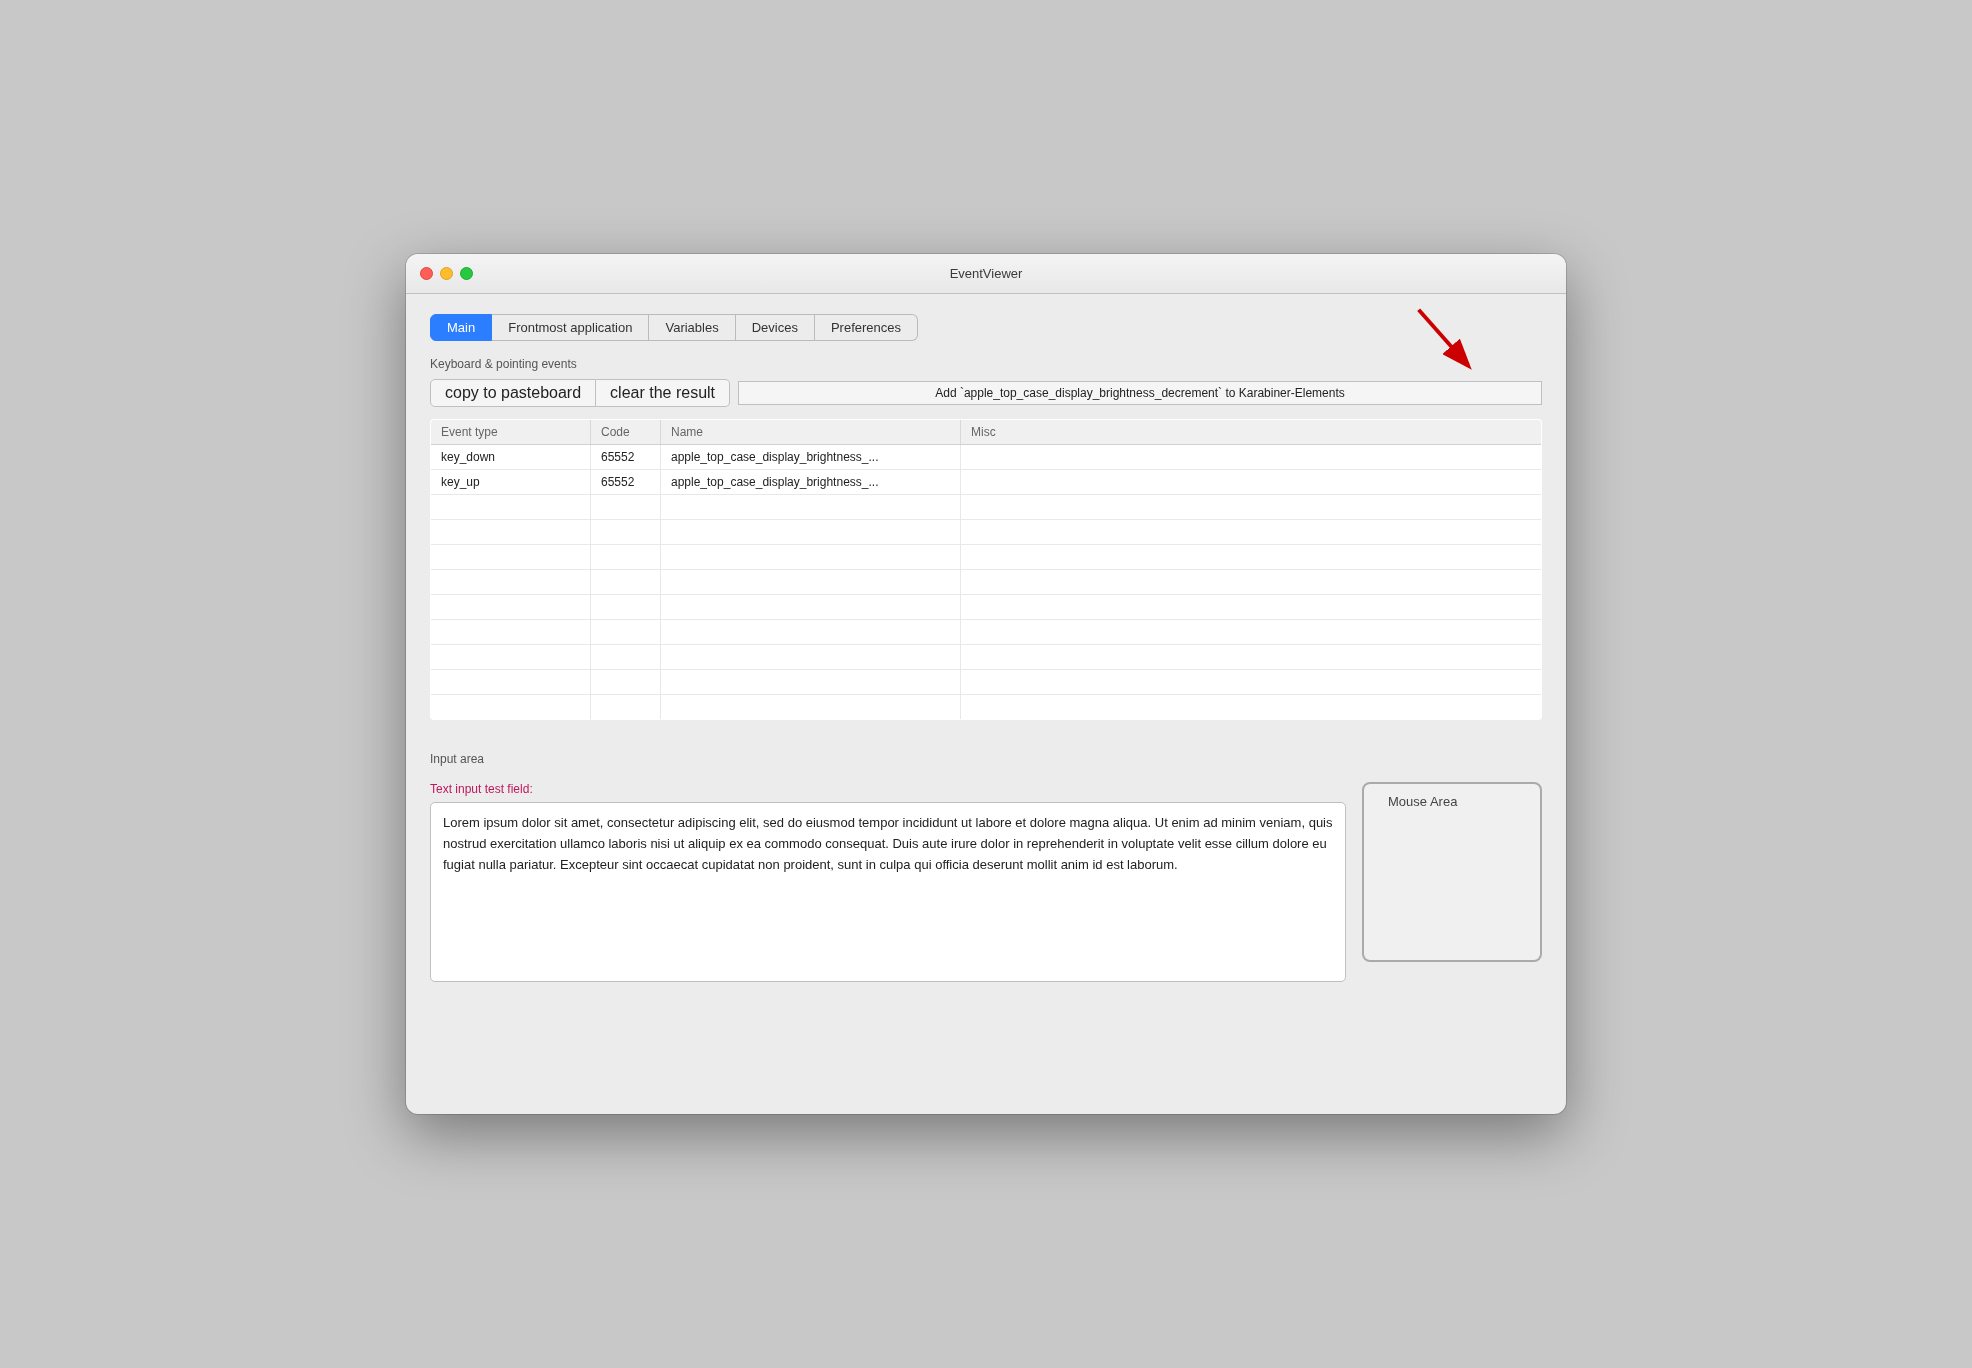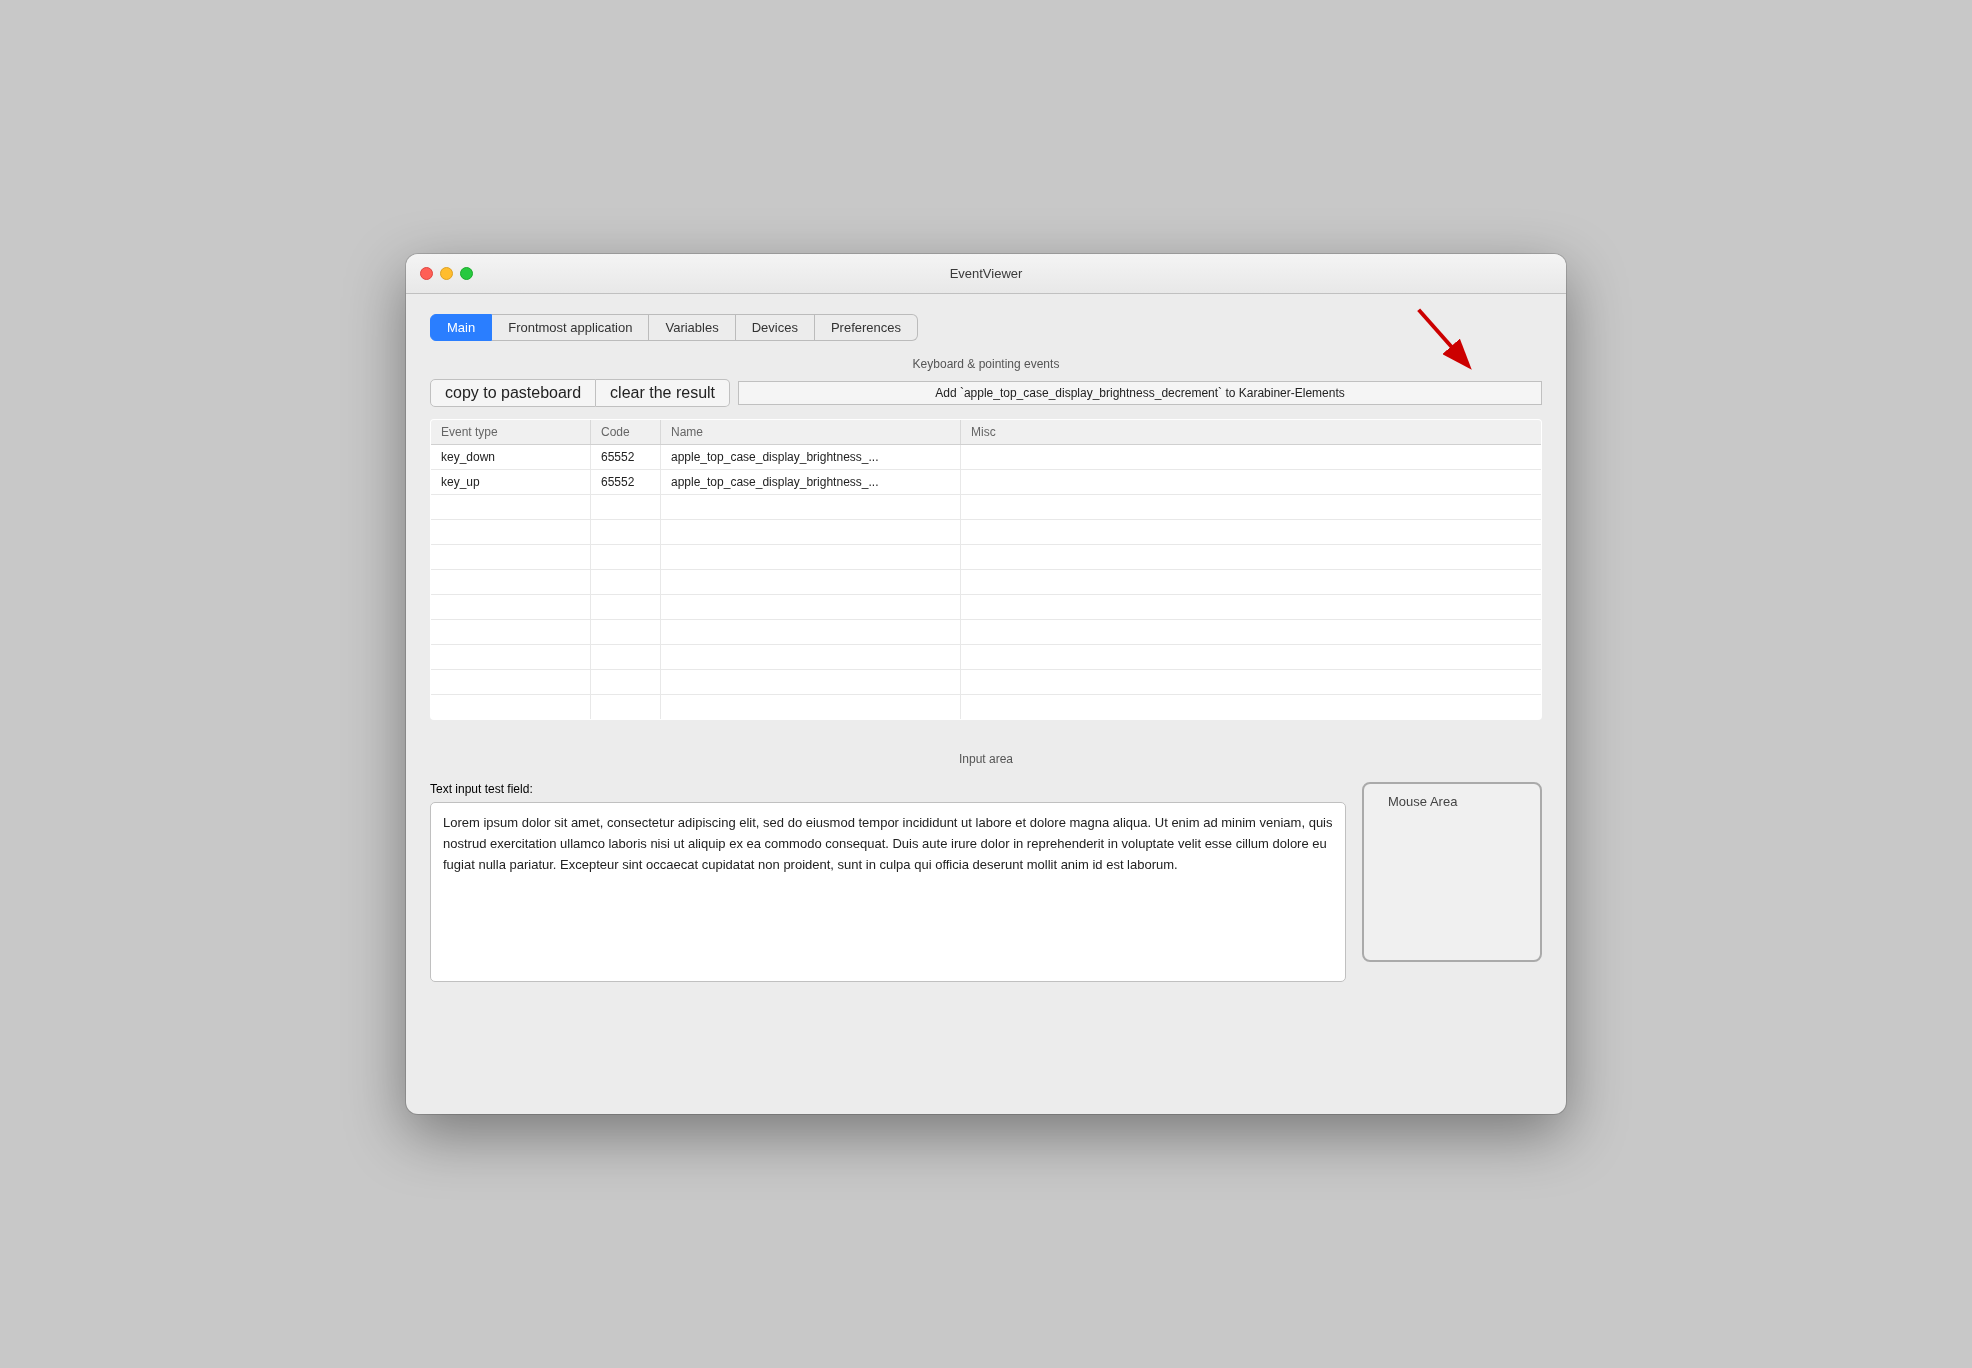--- a/index.html
+++ b/index.html
@@ -103,21 +103,20 @@
       background: #2a7eff;
       color: white;
       border-color: #2a7eff;
     }
 
     
     .section-label {
       font-size: 12px;
       color: #555;
       margin-bottom: 8px;
-      text-align: center;
     }
 
     
     .action-buttons {
       display: flex;
       gap: 0;
       margin-bottom: 12px;
       position: relative;
       align-items: center;
     }
@@ -223,21 +222,21 @@
       gap: 16px;
       align-items: flex-start;
     }
 
     .text-input-section {
       flex: 1;
     }
 
     .text-input-label {
       font-size: 12px;
-      color: #000000;
+      color: #be185d;
       font-weight: 500;
       margin-bottom: 6px;
     }
 
     .text-input-box {
       width: 100%;
       min-height: 180px;
       border: 1px solid #c0c0c0;
       border-radius: 5px;
       background: white;

